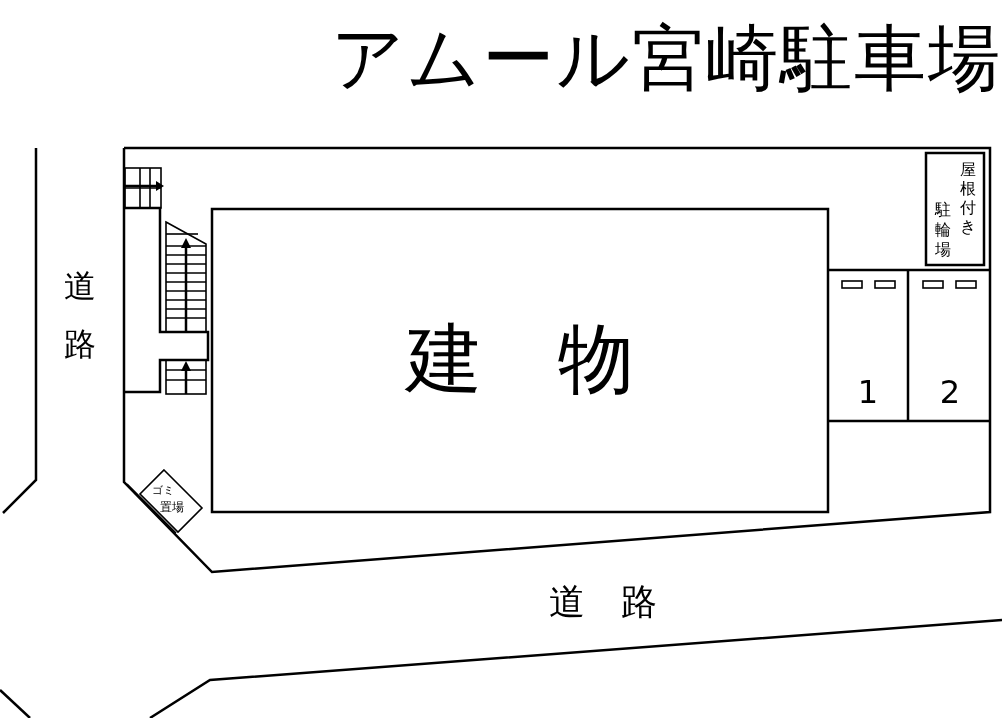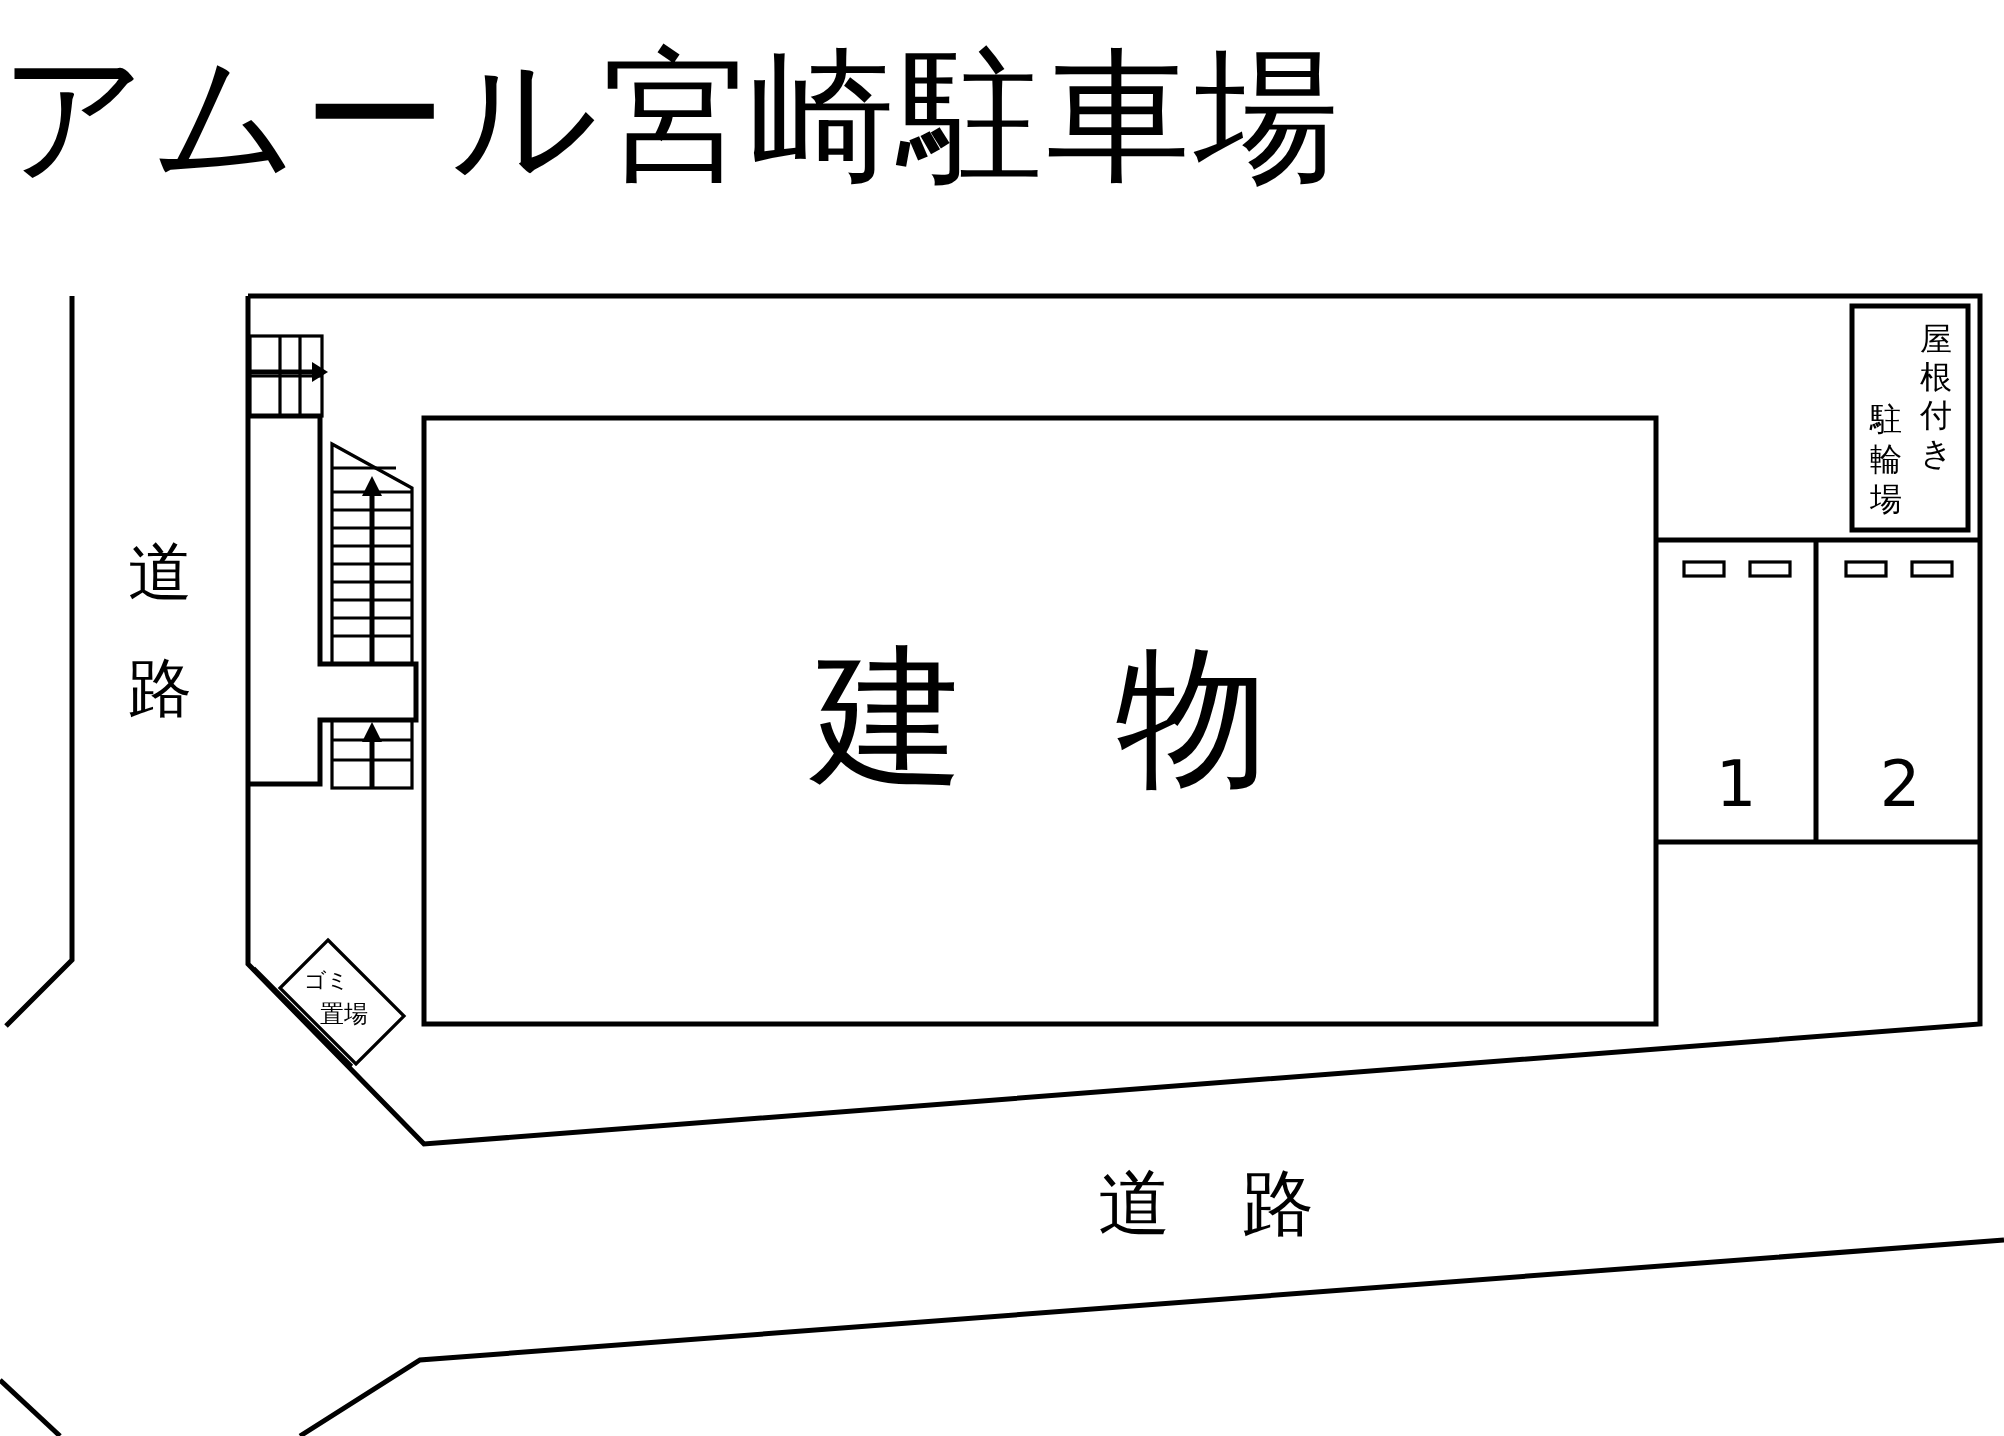--- a/index.html
+++ b/index.html
@@ -1,18 +1,18 @@
 <!DOCTYPE html>
 <html><head>
 <meta charset="utf-8">
 <style>
   html, body { margin:0; padding:0; background:#ffffff; }
   body { width:1002px; height:718px; position:relative; overflow:hidden;
          font-family:"DejaVu Sans", "Liberation Sans", sans-serif; }
-  .title { position:absolute; left:0; top:8px; width:1002px; text-align:left;
+  .title { position:absolute; left:0; top:8px; width:1002px; text-align:right;
            font-size:72px; line-height:100px; color:#000; letter-spacing:2px; }
   svg { position:absolute; left:0; top:0; }
   .ln { stroke:#000; stroke-width:2.5; fill:none; }
   .thin { stroke:#000; stroke-width:1.6; fill:none; }
   .lbl { fill:#000; font-family:"DejaVu Sans", "Liberation Sans", sans-serif; }
 </style>
 </head>
 <body>
 
 <div class="title">アムール宮崎駐車場</div>

